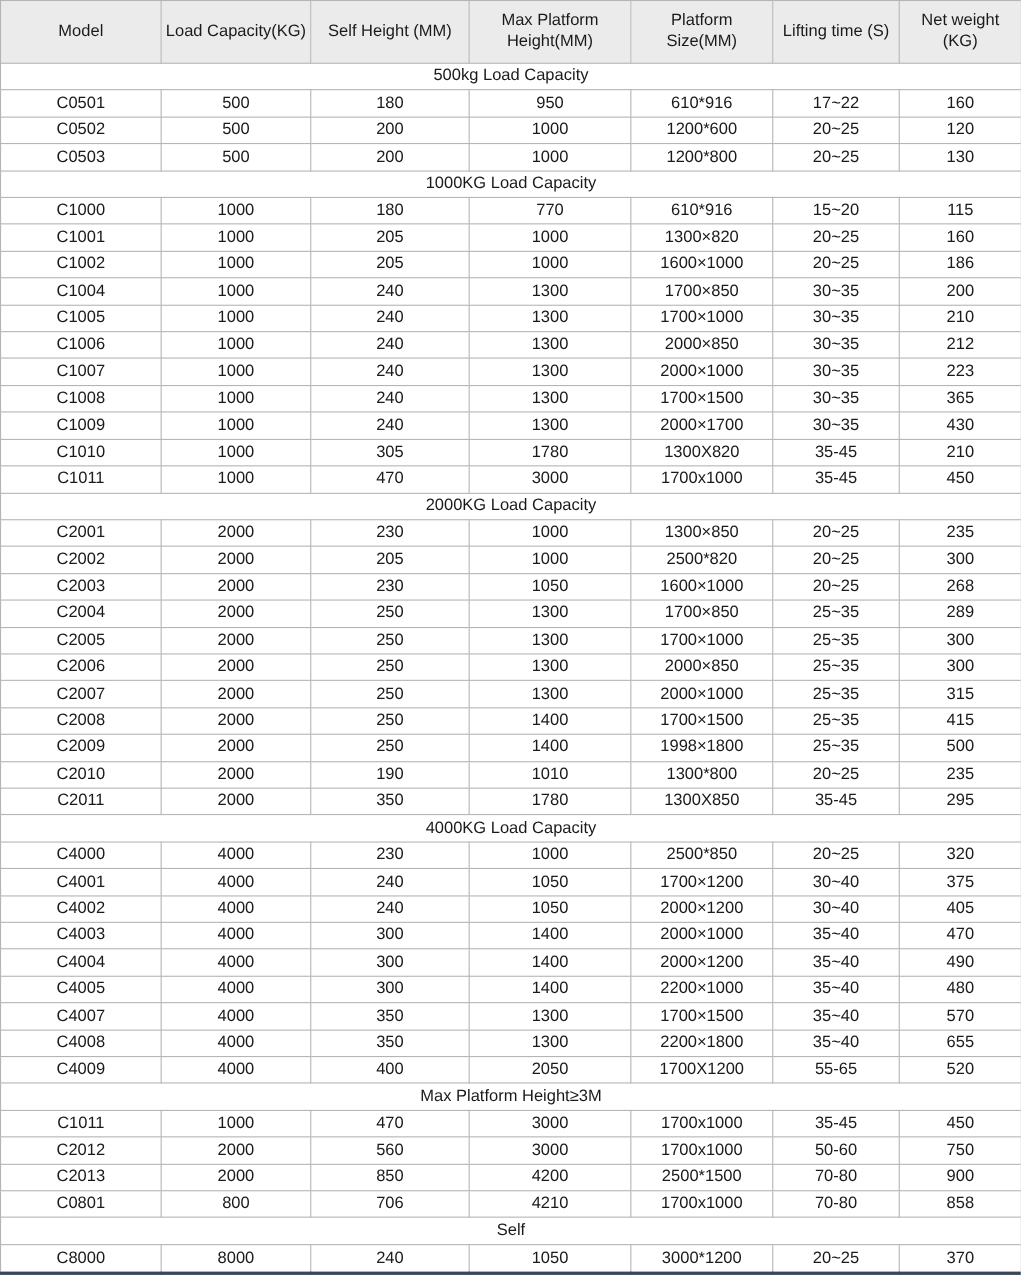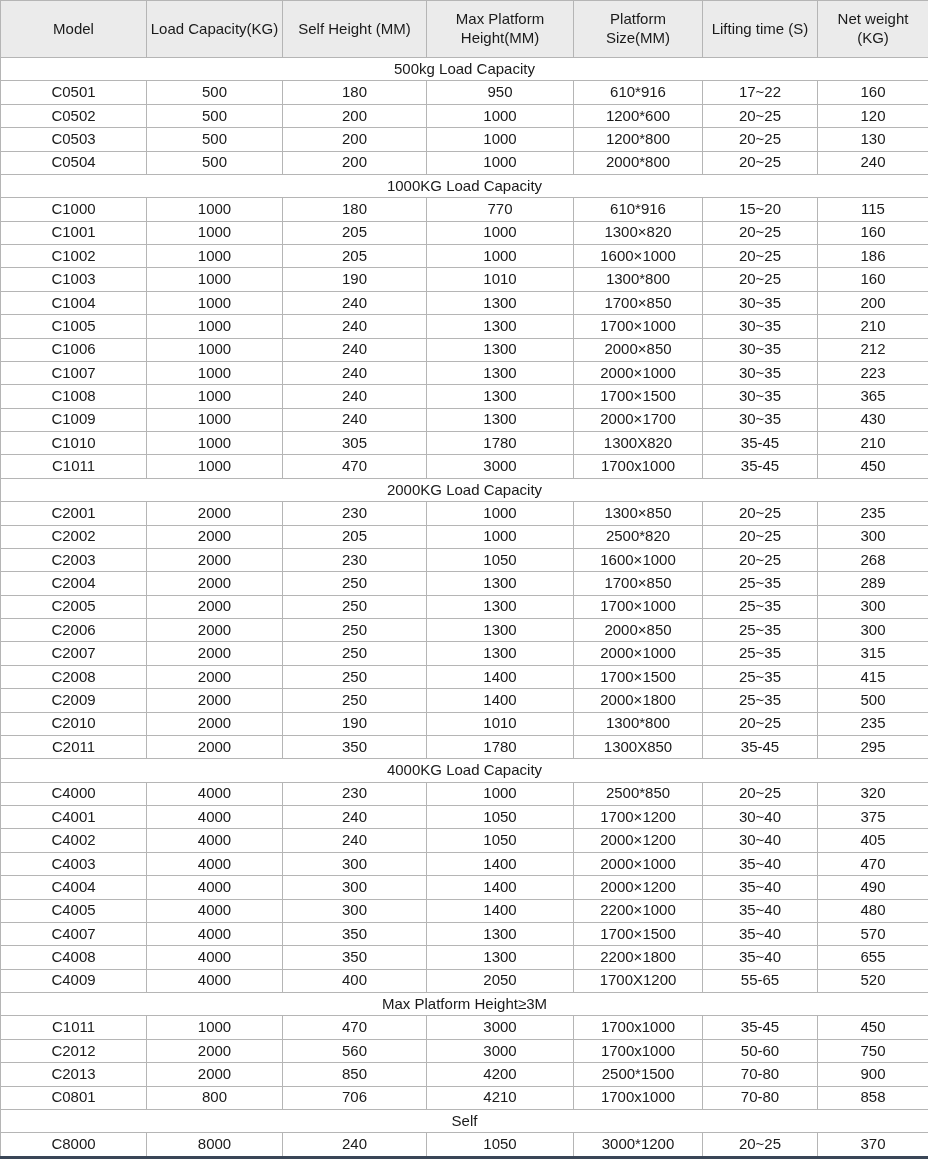--- a/index.html
+++ b/index.html
@@ -97,29 +97,20 @@
       </tr>
       <tr class="data-row">
         <td>C0503</td>
         <td>500</td>
         <td>200</td>
         <td>1000</td>
         <td>1200*800</td>
         <td>20~25</td>
         <td>130</td>
       </tr>
-      <tr class="data-row">
-        <td>C0504</td>
-        <td>500</td>
-        <td>200</td>
-        <td>1000</td>
-        <td>2000*800</td>
-        <td>20~25</td>
-        <td>240</td>
-      </tr>
       <tr class="section-row">
         <td colspan="7">1000KG Load Capacity</td>
       </tr>
       <tr class="data-row">
         <td>C1000</td>
         <td>1000</td>
         <td>180</td>
         <td>770</td>
         <td>610*916</td>
         <td>15~20</td>
@@ -137,29 +128,20 @@
       <tr class="data-row">
         <td>C1002</td>
         <td>1000</td>
         <td>205</td>
         <td>1000</td>
         <td>1600×1000</td>
         <td>20~25</td>
         <td>186</td>
       </tr>
       <tr class="data-row">
-        <td>C1003</td>
-        <td>1000</td>
-        <td>190</td>
-        <td>1010</td>
-        <td>1300*800</td>
-        <td>20~25</td>
-        <td>160</td>
-      </tr>
-      <tr class="data-row">
         <td>C1004</td>
         <td>1000</td>
         <td>240</td>
         <td>1300</td>
         <td>1700×850</td>
         <td>30~35</td>
         <td>200</td>
       </tr>
       <tr class="data-row">
         <td>C1005</td>
@@ -297,21 +279,21 @@
         <td>1400</td>
         <td>1700×1500</td>
         <td>25~35</td>
         <td>415</td>
       </tr>
       <tr class="data-row">
         <td>C2009</td>
         <td>2000</td>
         <td>250</td>
         <td>1400</td>
-        <td>2000×1800</td>
+        <td>1998×1800</td>
         <td>25~35</td>
         <td>500</td>
       </tr>
       <tr class="data-row">
         <td>C2010</td>
         <td>2000</td>
         <td>190</td>
         <td>1010</td>
         <td>1300*800</td>
         <td>20~25</td>

